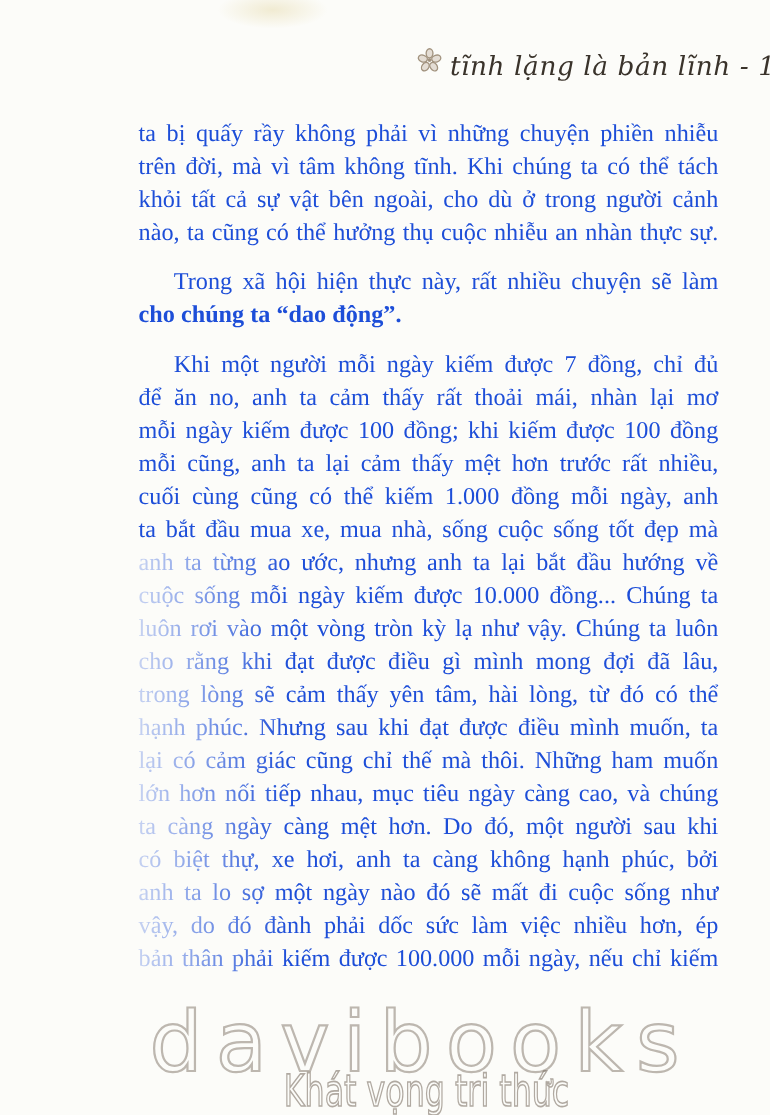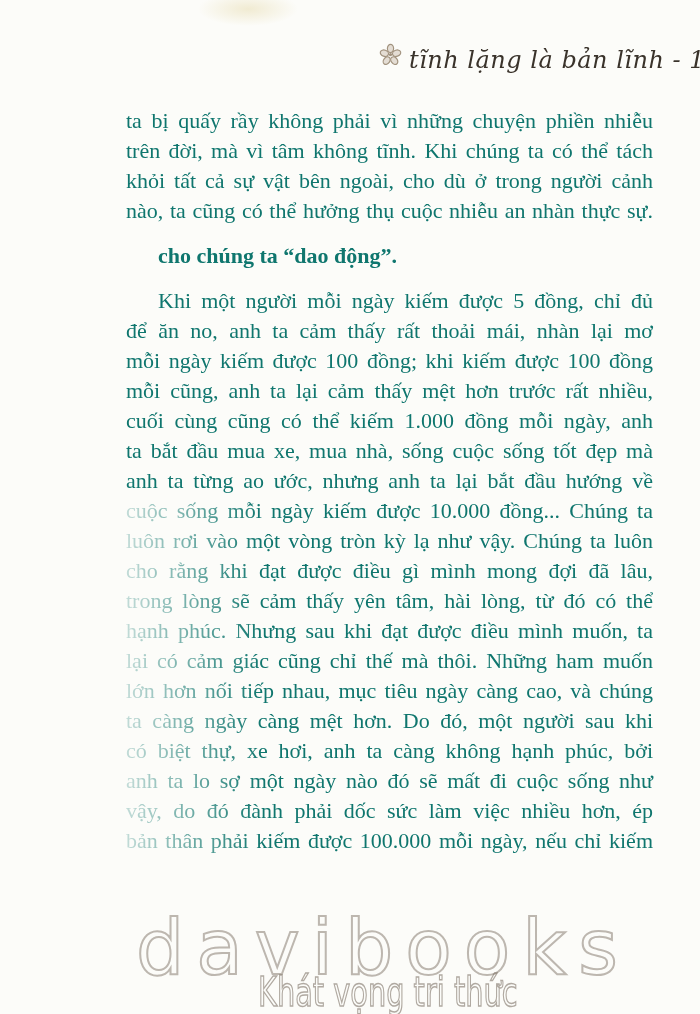--- a/index.html
+++ b/index.html
@@ -28,21 +28,21 @@
     font-family: "DejaVu Serif", serif;
     font-style: italic;
     font-size: 24px; line-height: 1.5;
     letter-spacing: 0.5px;
     color: #3a332b;
     white-space: nowrap;
   }
   
   .text-block {
     position: absolute; left: 126px; top: 106px; width: 527px;
-    color: #0f766e;
+    color: #1d4ed8;
   }
   .para + .para { margin-top: 15px; }
   .line {
     font-size: 22px; line-height: 30px;
     text-align: justify;
     text-align-last: justify;
     white-space: normal;
   }
   .line.short { text-align-last: left; font-weight: bold; }
   .para.indented .line:first-child { text-indent: 32px; }
@@ -93,24 +93,25 @@
   </div>
 
   <div class="text-block">
       <div class="para">
         <div class="line">ta bị quấy rầy không phải vì những chuyện phiền nhiễu</div>
         <div class="line">trên đời, mà vì tâm không tĩnh. Khi chúng ta có thể tách</div>
         <div class="line">khỏi tất cả sự vật bên ngoài, cho dù ở trong người cảnh</div>
         <div class="line">nào, ta cũng có thể hưởng thụ cuộc nhiễu an nhàn thực sự.</div>
       </div>
       <div class="para indented">
+        <div class="line">Trong xã hội hiện thực này, rất nhiều chuyện sẽ làm</div>
         <div class="line short">cho chúng ta “dao động”.</div>
       </div>
       <div class="para indented">
-        <div class="line">Khi một người mỗi ngày kiếm được 5 đồng, chỉ đủ</div>
+        <div class="line">Khi một người mỗi ngày kiếm được 7 đồng, chỉ đủ</div>
         <div class="line">để ăn no, anh ta cảm thấy rất thoải mái, nhàn lại mơ</div>
         <div class="line">mỗi ngày kiếm được 100 đồng; khi kiếm được 100 đồng</div>
         <div class="line">mỗi cũng, anh ta lại cảm thấy mệt hơn trước rất nhiều,</div>
         <div class="line">cuối cùng cũng có thể kiếm 1.000 đồng mỗi ngày, anh</div>
         <div class="line">ta bắt đầu mua xe, mua nhà, sống cuộc sống tốt đẹp mà</div>
         <div class="line">anh ta từng ao ước, nhưng anh ta lại bắt đầu hướng về</div>
         <div class="line">cuộc sống mỗi ngày kiếm được 10.000 đồng... Chúng ta</div>
         <div class="line">luôn rơi vào một vòng tròn kỳ lạ như vậy. Chúng ta luôn</div>
         <div class="line">cho rằng khi đạt được điều gì mình mong đợi đã lâu,</div>
         <div class="line">trong lòng sẽ cảm thấy yên tâm, hài lòng, từ đó có thể</div>

